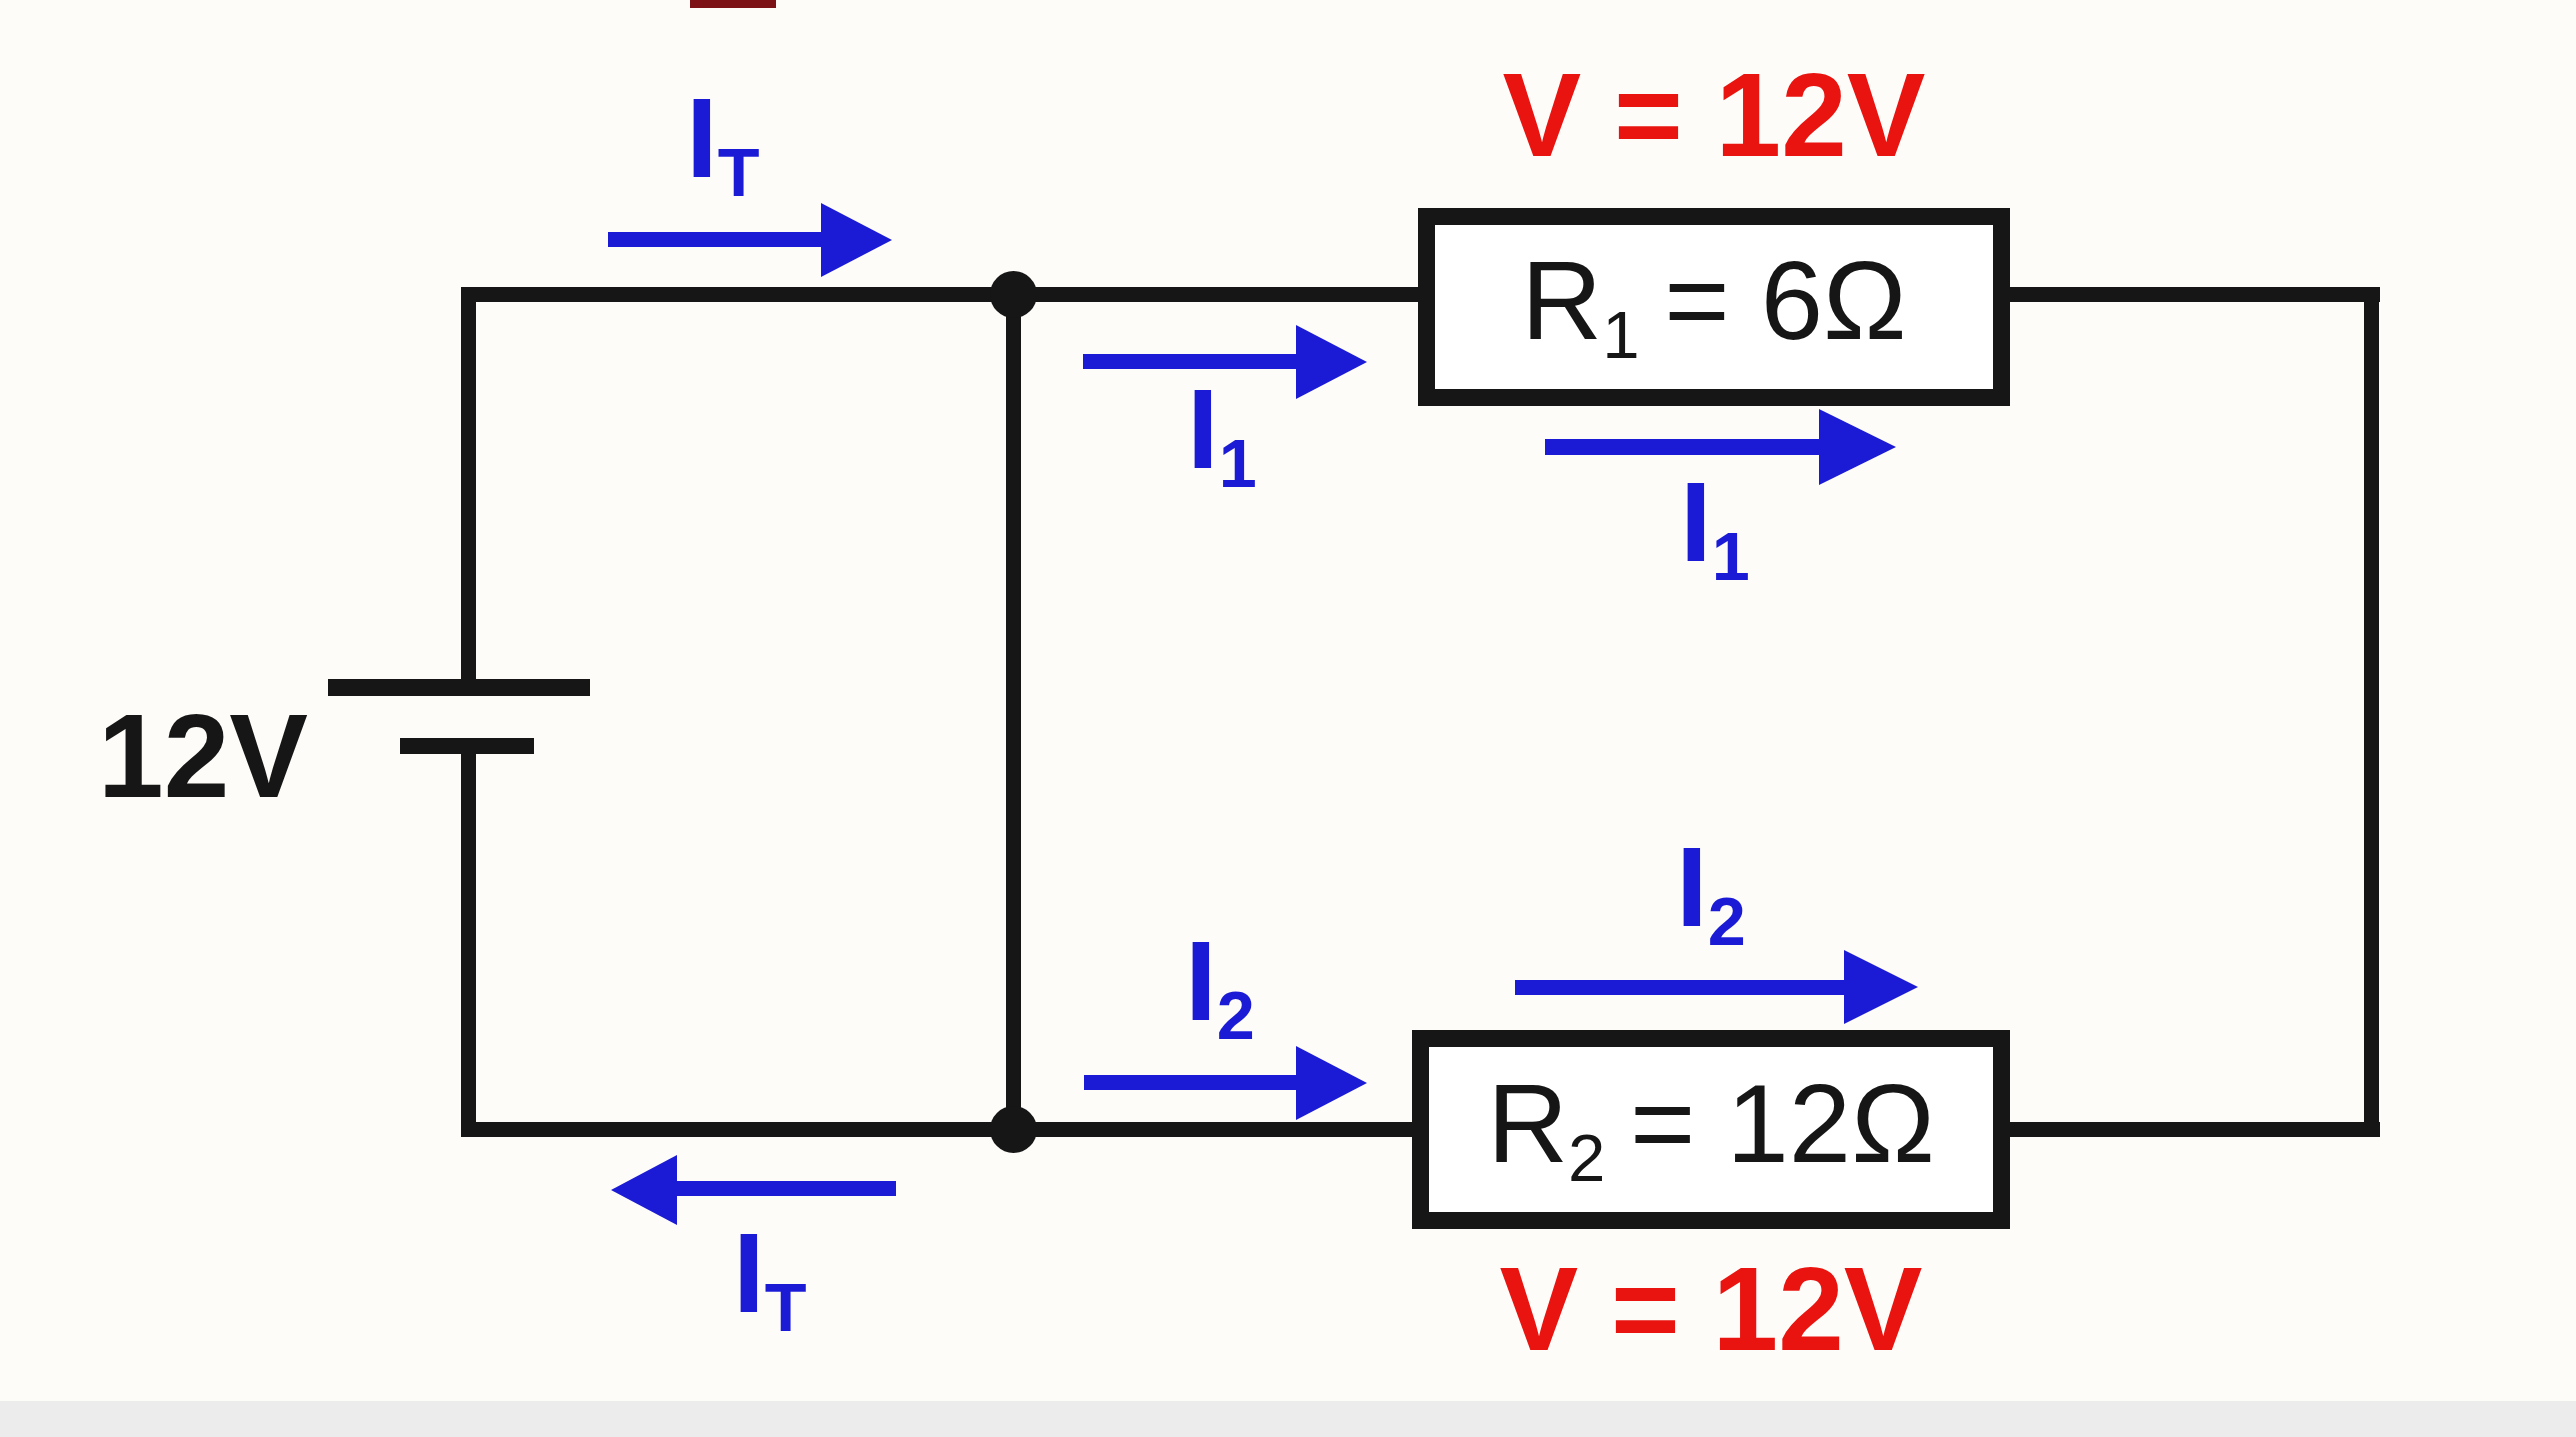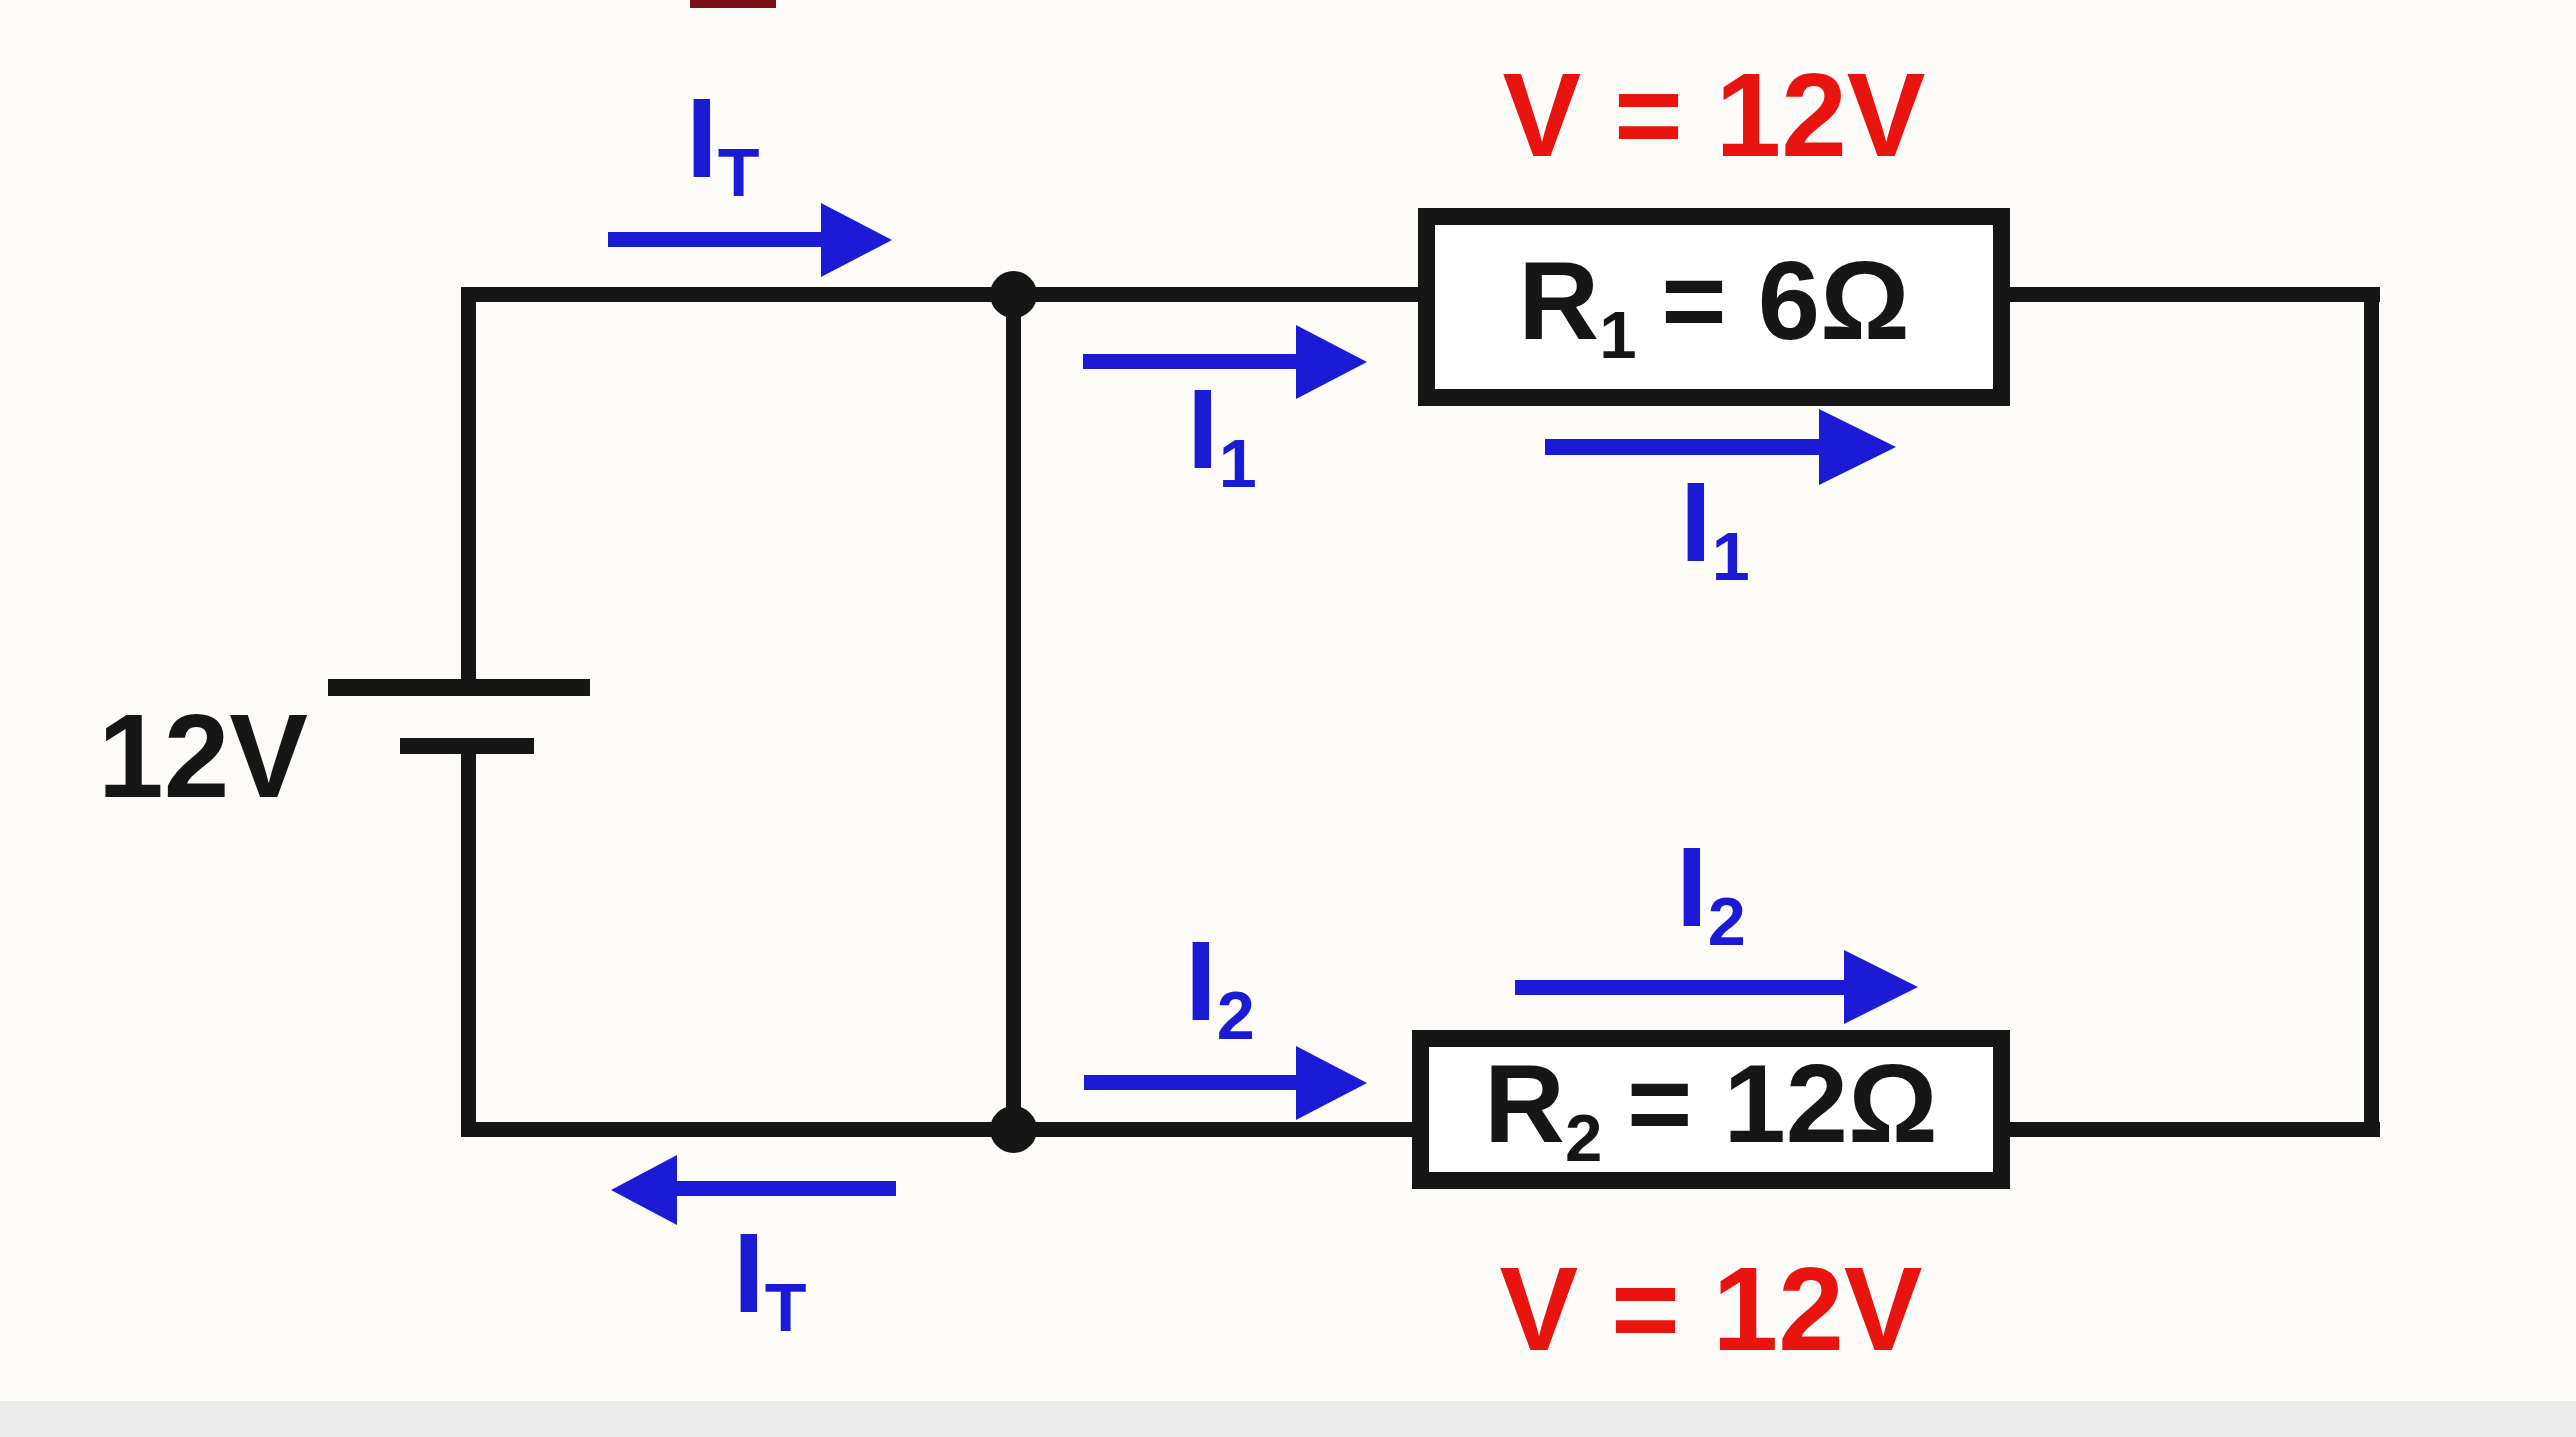--- a/index.html
+++ b/index.html
@@ -15,21 +15,21 @@
     background:var(--background);
   }
   .wire{position:absolute;background:var(--wire);}
   .dot{position:absolute;width:47px;height:47px;border-radius:50%;background:var(--wire);}
   .rbox{
     position:absolute;box-sizing:border-box;background:#fff;
     border:17px solid var(--wire);
     display:flex;align-items:center;justify-content:center;
   }
   .rbox .rlabel{
-    font-size:112px;font-weight:bold;color:var(--wire);line-height:1;white-space:nowrap;text-align:center;
+    font-size:112px;font-weight:normal;color:var(--wire);line-height:1;white-space:nowrap;text-align:center;
   }
   .sub{font-size:0.6em;vertical-align:-0.28em;}
   .val{margin-left:0.22em;}
   .lbl{position:absolute;font-weight:bold;line-height:1;white-space:nowrap;}
   .blue{color:var(--current-blue);font-size:114px;}
   .red{color:var(--voltage-red);font-size:118px;text-align:center;}
   .black-lbl{color:var(--wire);font-size:118px;margin-top:44px;}
   .shaft{position:absolute;background:var(--current-blue);}
   .head{position:absolute;width:0;height:0;border-style:solid;}
   .head-right{border-color:transparent transparent transparent var(--current-blue);}
@@ -48,21 +48,21 @@
   <div class="wire" style="left:2364px;top:287px;width:15px;height:850px;"></div>
   <div class="wire" style="left:1006px;top:295px;width:15px;height:835px;"></div>
 
   <div class="wire" style="left:328px;top:679px;width:262px;height:17px;"></div>
   <div class="wire" style="left:400px;top:738px;width:134px;height:16px;"></div>
   <div class="lbl black-lbl" style="left:98px;top:653px;">12V</div>
 
   <div class="rbox" style="left:1418px;top:208px;width:592px;height:198px;">
     <div class="rlabel"><span>R</span><span class="sub">1</span><span class="val">= 6Ω</span></div>
   </div>
-  <div class="rbox" style="left:1412px;top:1030px;width:598px;height:159px;">
+  <div class="rbox" style="left:1412px;top:1030px;width:598px;height:199px;">
     <div class="rlabel"><span>R</span><span class="sub">2</span><span class="val">= 12Ω</span></div>
   </div>
 
   <div class="dot" style="left:990px;top:271px;"></div>
   <div class="dot" style="left:990px;top:1106px;"></div>
 
   <div class="lbl red" style="left:1418px;top:56px;width:592px;">V = 12V</div>
   <div class="lbl red" style="left:1412px;top:1250px;width:598px;">V = 12V</div>
 
   <div class="shaft" style="left:608px;top:232px;width:218px;height:15px;"></div>

